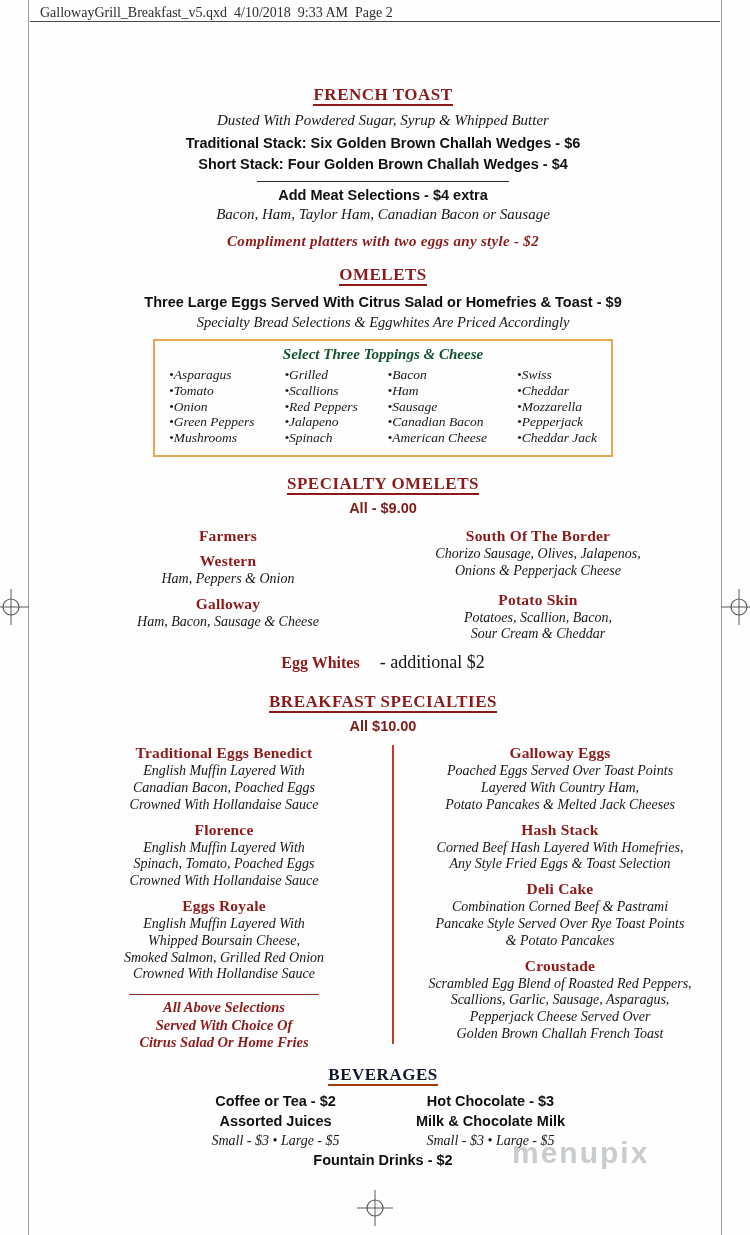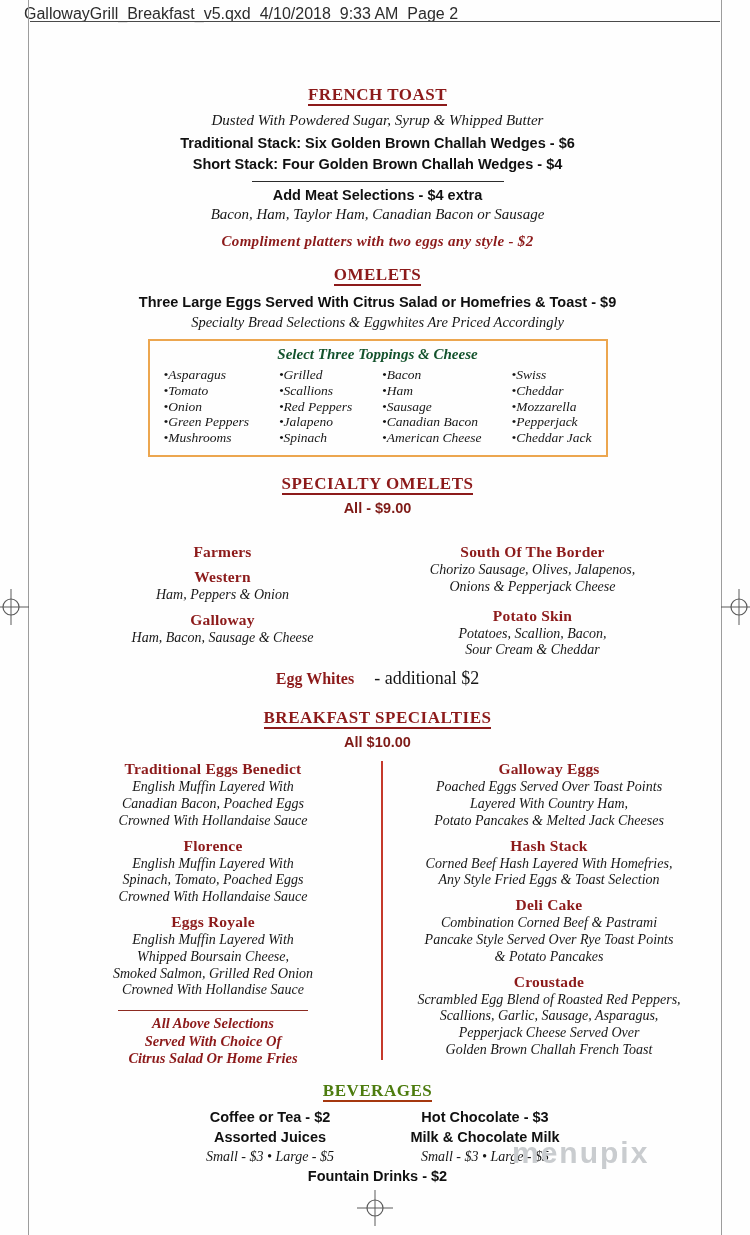--- a/index.html
+++ b/index.html
@@ -8,47 +8,47 @@
     background: #ffffff;
     font-family: "Liberation Serif", serif;
     color: #1a1a1a;
     position: relative;
     overflow: hidden;
   }
   .page { position: absolute; inset: 0; background: #fefefe; }
 
   
   .slug {
-    position: absolute; top: 5px; left: 24px;
-    font-family: Liberation Sans, sans-serif;
-    font-size: 16px; color: #2c2c2c; white-space: pre;
+    position: absolute; top: 5px; left: 40px;
+    font-family: Liberation Serif, serif;
+    font-size: 14px; color: #2c2c2c; white-space: pre;
   }
   .top-rule { position: absolute; top: 21px; left: 30px; right: 30px; height: 0; border-top: 1px solid #4a4a4a; }
   .edge-line { position: absolute; top: 0; bottom: 0; width: 1px; background: #9d9d9d; }
   .edge-line.left  { left: 28px; }
   .edge-line.right { left: 721px; }
   .reg-target { position: absolute; width: 36px; height: 36px; }
   .reg-left   { left: -7px;  top: 589px; }
   .reg-right  { left: 721px; top: 589px; }
   .reg-bottom { left: 357px; top: 1190px; }
 
   
-  .content { position: absolute; top: 0; left: 45px; right: 40px; text-align: center; }
+  .content { position: absolute; top: 0; left: 56px; right: 40px; text-align: center; }
 
   .heading-wrap { line-height: 1; }
   .heading {
     display: inline-block;
     font-family: "Liberation Serif", serif;
     font-weight: bold;
     font-size: 17px; letter-spacing: 0.5px;
     color: #8C1A1A;
     border-bottom: 2px solid #8C1A1A;
     padding-bottom: 1px;
   }
-  .heading.orange { color: #4d7c0f; border-color: #A5380F; }
+  .heading.orange { color: #0f172a; border-color: #A5380F; }
 
   .italic-line { font-style: italic; font-size: 15px; line-height: 17px; margin-top: 4px; color: #161616; }
   .bold-line   { font-family: "Liberation Sans", sans-serif; font-weight: bold; font-size: 14.5px; line-height: 17px; margin-top: 4px; color: #101010; }
   .maroon-note { font-weight: bold; font-style: italic; font-size: 15px; letter-spacing: 0.3px; color: #8C1A1A; margin-top: 10px; }
 
   .short-rule { width: 252px; margin: 8px auto 5px; border-top: 1.4px solid #2b2b2b; }
 
   #ft  { margin-top: 86px; }
   #om  { margin-top: 16px; }
   #so  { margin-top: 18px; }
@@ -64,21 +64,21 @@
   .box-title { font-weight: bold; font-style: italic; font-size: 15px; color: #14532d; }
   .toppings-cols { display: flex; justify-content: space-between; margin-top: 4px; text-align: left; }
   .tcol div { font-style: italic; font-size: 13.5px; line-height: 15.8px; color: #161616; }
 
   .omelet-prices { display: flex; justify-content: center; gap: 58px; margin-top: 12px;
     font-family: "Liberation Sans", sans-serif; font-weight: bold; font-size: 14.5px; color: #101010; }
 
   .price-line { font-family: "Liberation Sans", sans-serif; font-weight: bold; font-size: 14.5px; color: #7E1A16; margin-top: 5px; }
 
   
-  .spec-cols { display: flex; width: 620px; margin: 20px auto 0; }
+  .spec-cols { display: flex; width: 620px; margin: 4px auto 0; }
   .spec-col { width: 50%; }
   .menu-item { margin-top: 7px; }
   .item-name { font-weight: bold; font-size: 15.5px; color: #8C1A1A; letter-spacing: 0.2px; }
   .item-desc { font-style: italic; font-size: 14px; line-height: 16.8px; white-space: pre-line; margin-top: 1px; color: #161616; }
 
   .egg-whites { margin-top: 9px; }
   .ew-name { font-weight: bold; font-size: 16px; color: #8C1A1A; }
   .ew-note { font-size: 18px; color: #161616; margin-left: 20px; }
 
   

